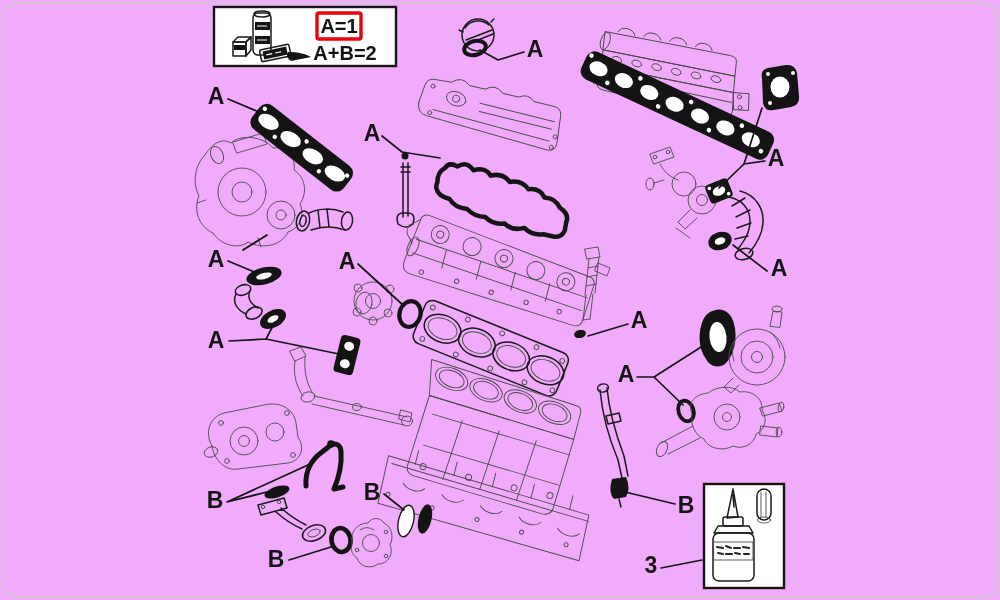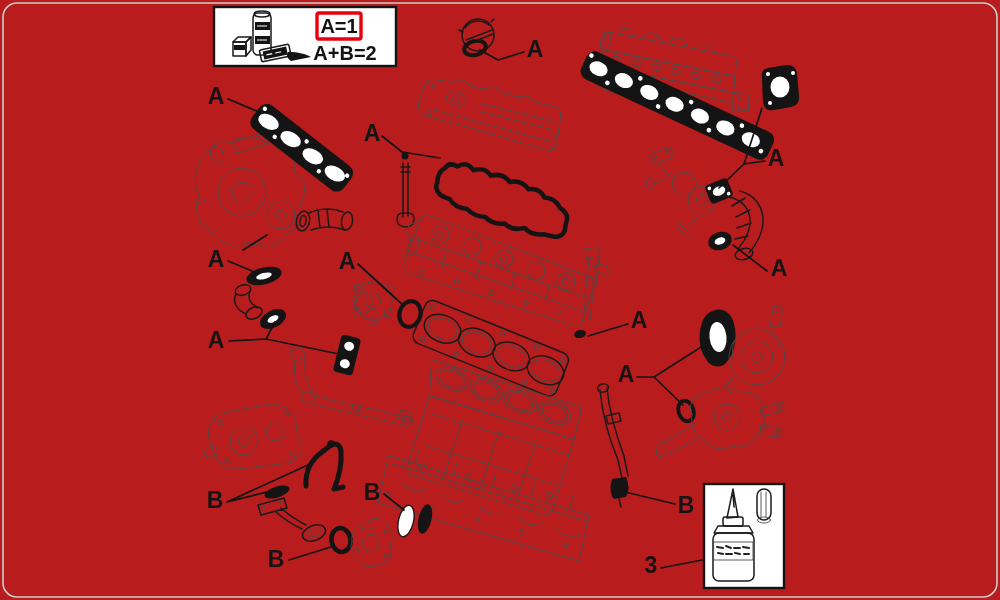--- a/index.html
+++ b/index.html
@@ -1,16 +1,16 @@
 <!DOCTYPE html>
 <html><head>
 <meta charset="utf-8">
 <style>
   html,body{margin:0;padding:0;background:#fff;}
-  .stage{position:relative;width:1000px;height:600px;background:#b91c1c;overflow:hidden;}
+  .stage{position:relative;width:1000px;height:600px;background:#f0abfc;overflow:hidden;}
   svg{display:block;}
   .ln{fill:none;stroke:#1a1a1a;stroke-width:1.5;stroke-linecap:round;stroke-linejoin:round;}
   .tn{fill:none;stroke:#4a4a4a;stroke-width:0.9;stroke-linecap:round;stroke-linejoin:round;}
   .gk{fill:#141414;stroke:none;}
   .wh{fill:#ffffff;stroke:none;}
   .ring{fill:none;stroke:#141414;stroke-linecap:round;}
   .leader{fill:none;stroke:#141414;stroke-width:1.7;stroke-linecap:round;stroke-linejoin:round;}
   .lbl{font:700 23px "Liberation Sans",sans-serif;fill:#141414;text-anchor:middle;}
   .lbl20{font:700 20px "Liberation Sans",sans-serif;fill:#141414;text-anchor:middle;}
   .scrib{stroke:#222222;stroke-width:2;fill:none;stroke-linecap:round;}

